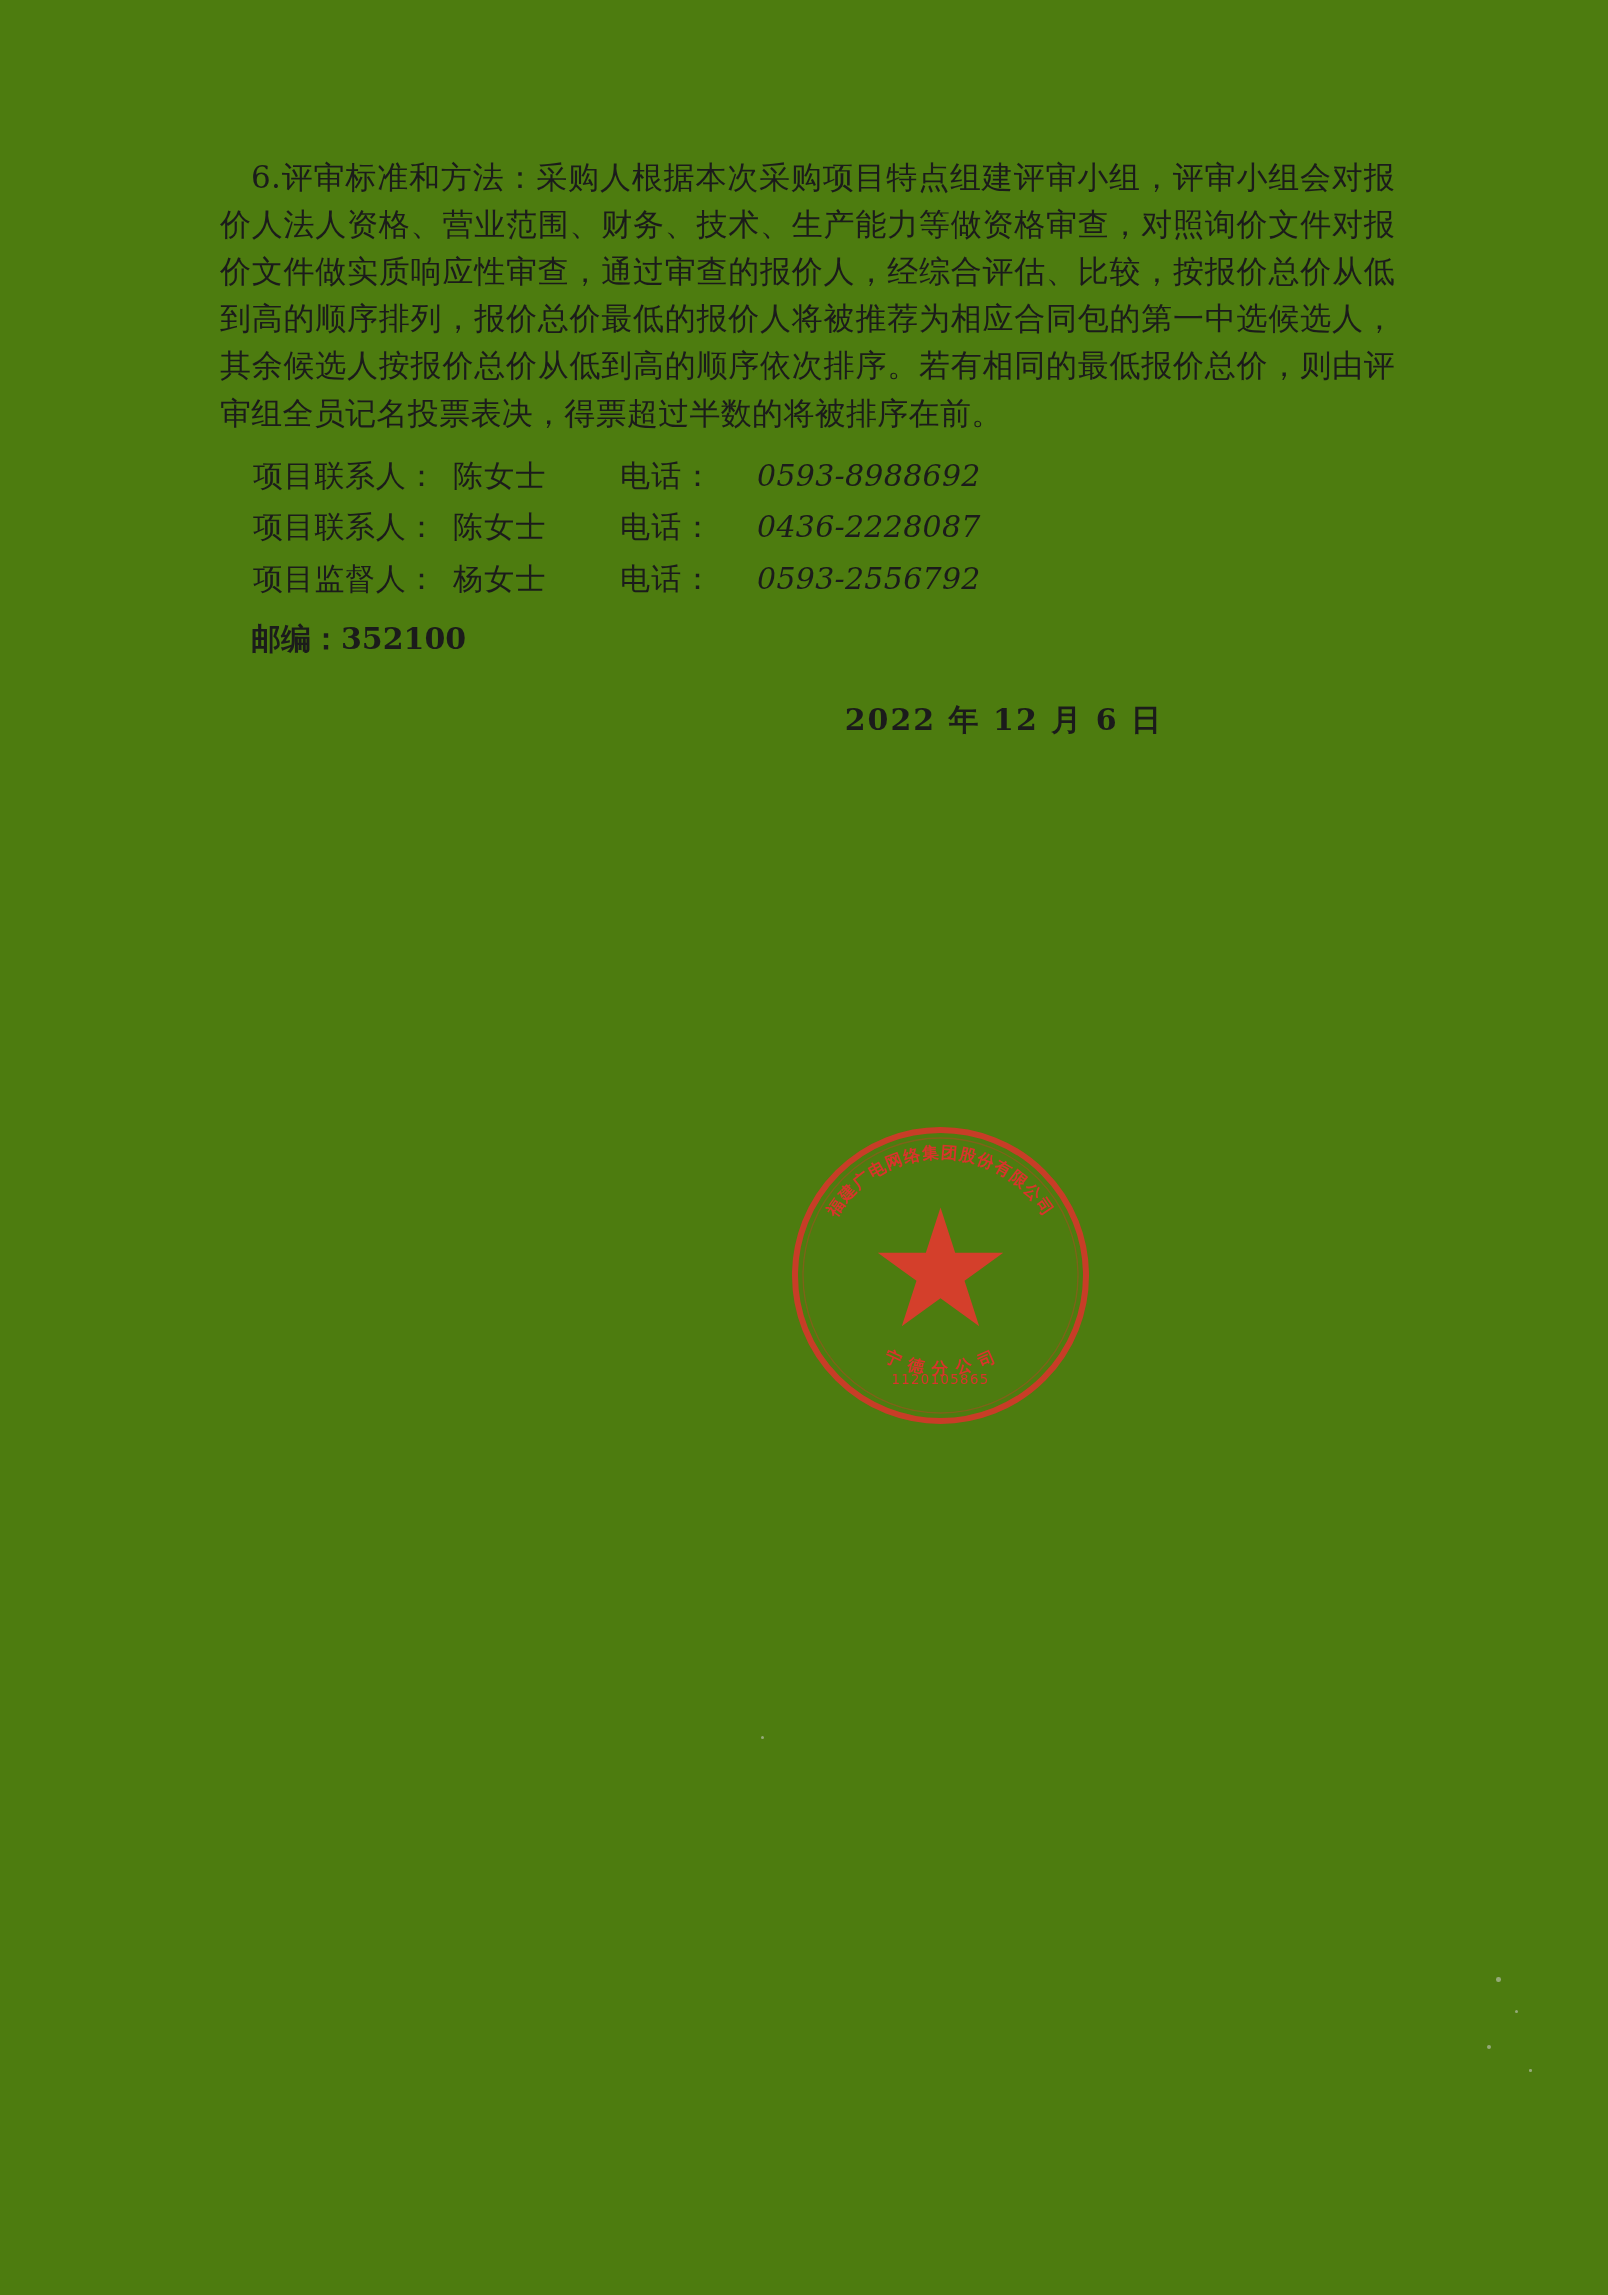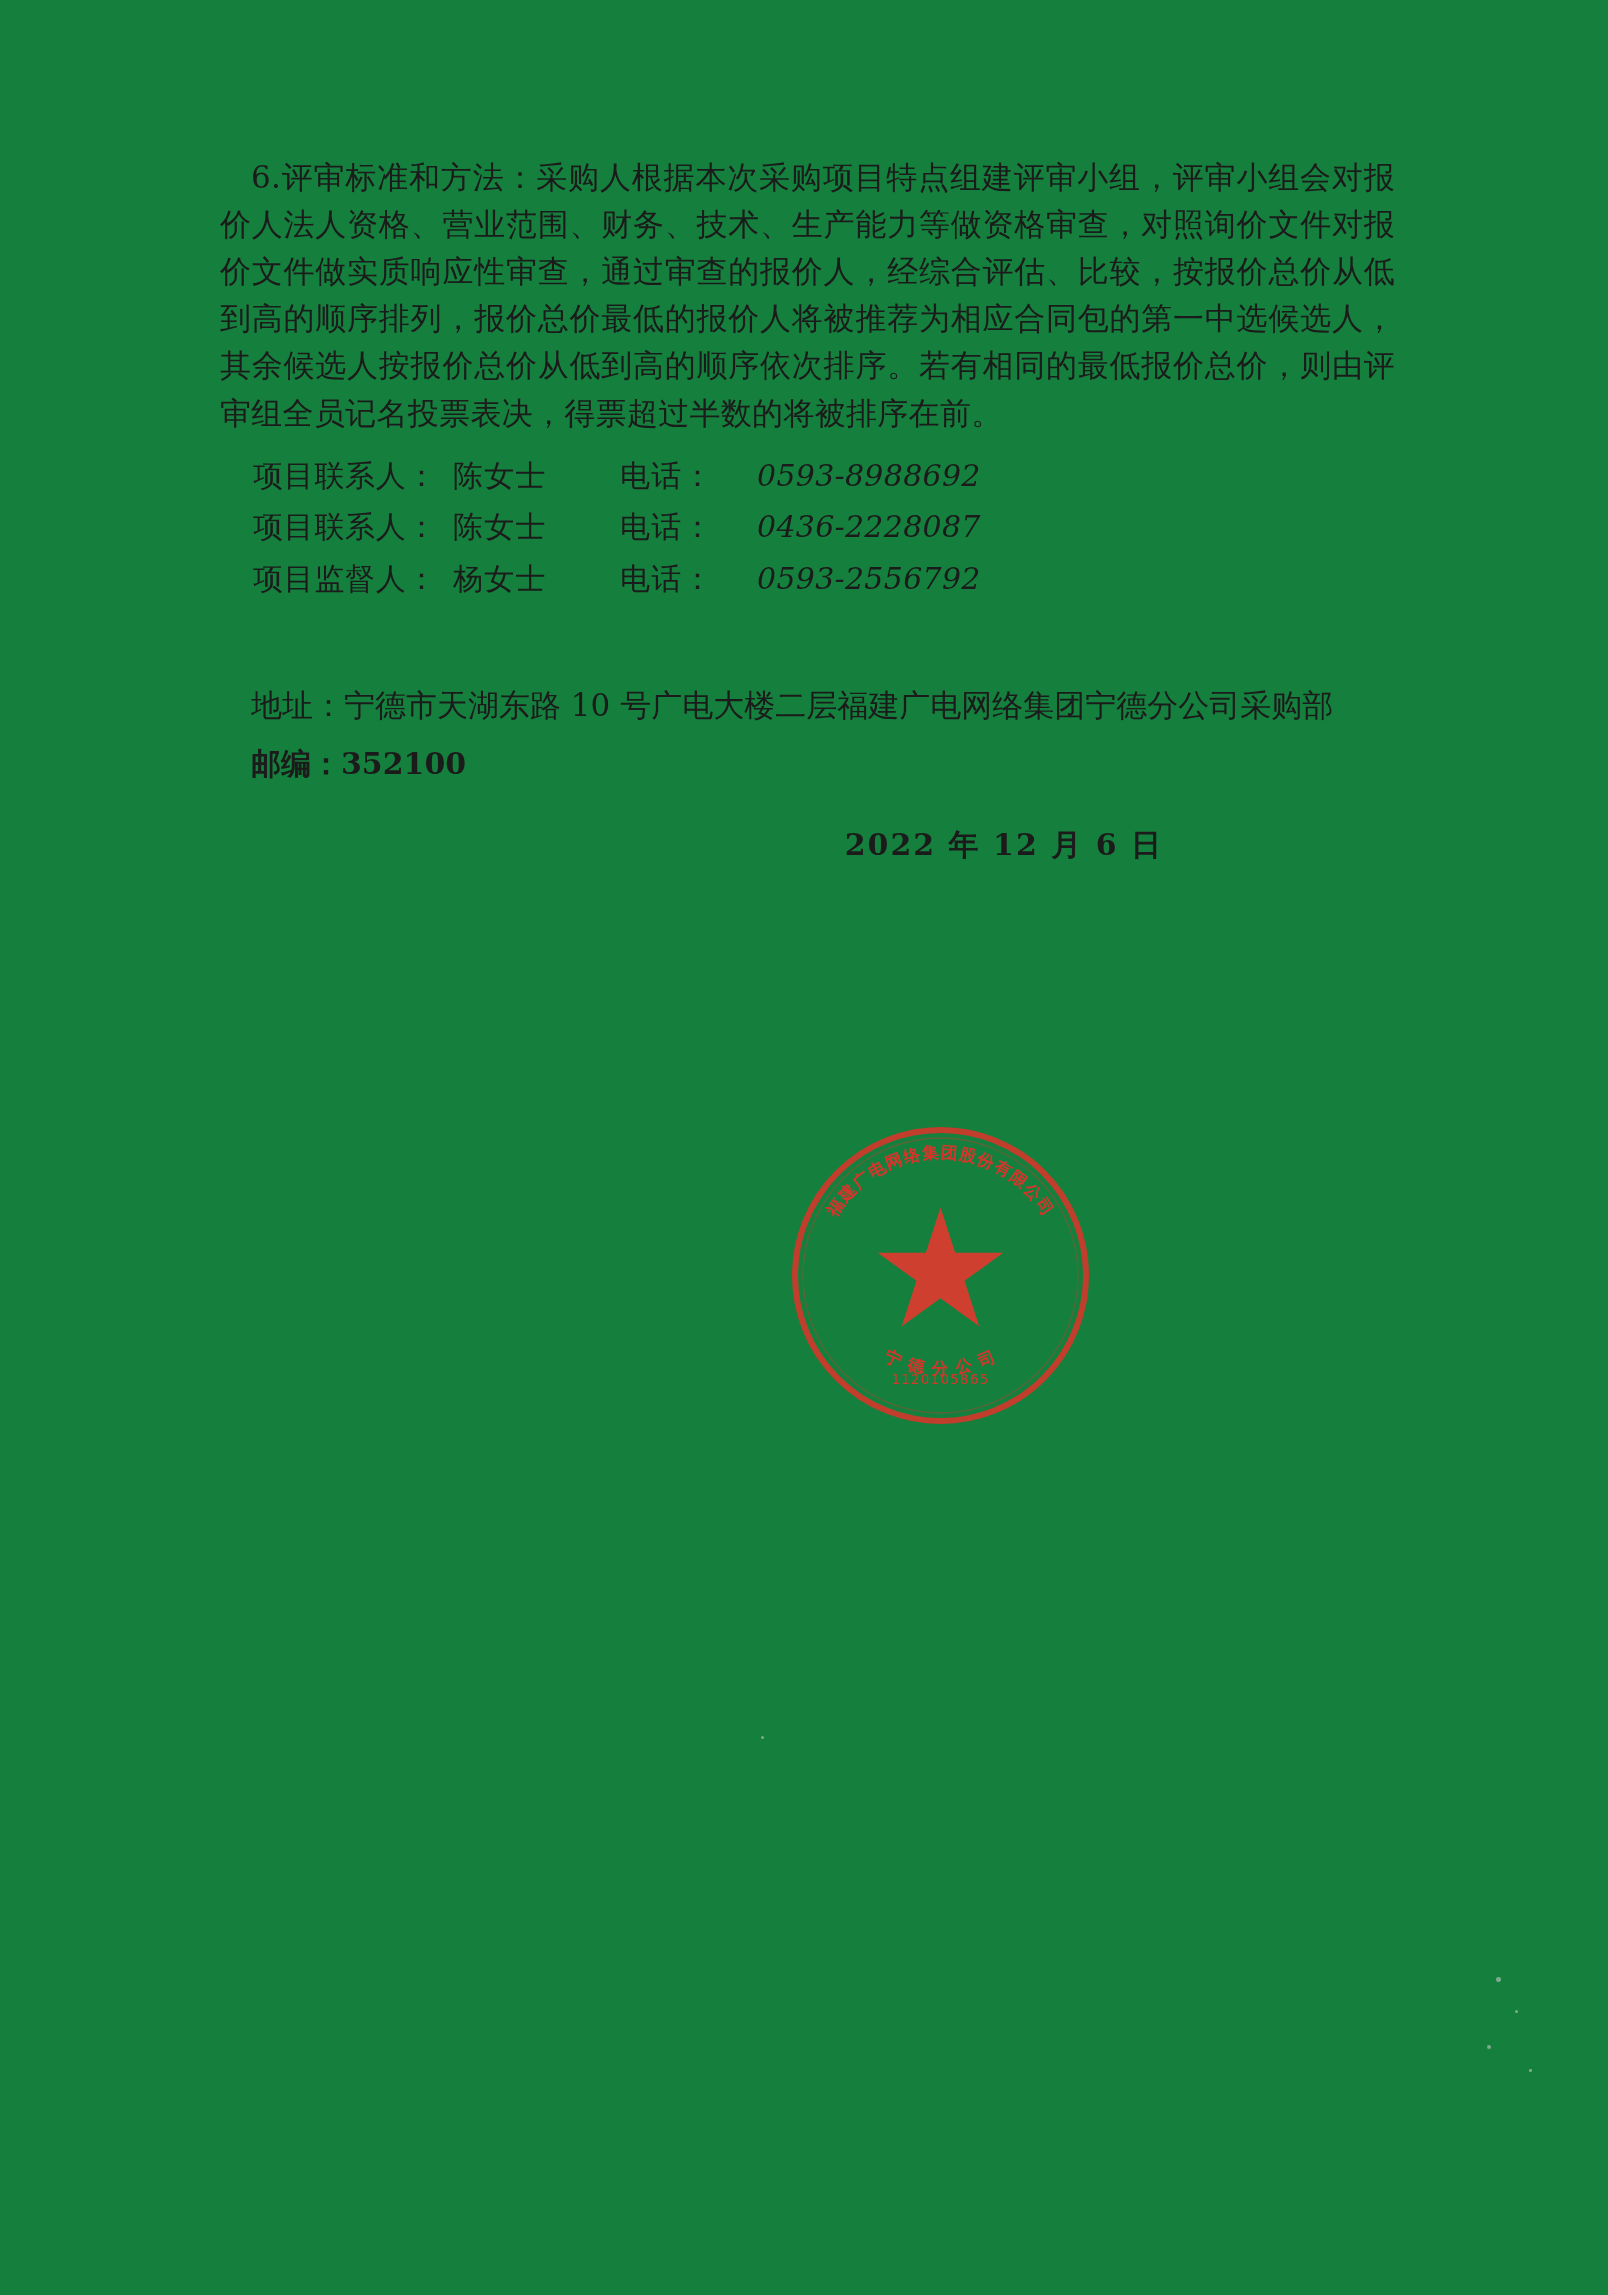--- a/index.html
+++ b/index.html
@@ -11,21 +11,21 @@
     width: 1609px;
     height: 2295px;
     position: relative;
     font-family: "DejaVu Serif", "Liberation Serif", serif;
     color: #1b1b1b;
     overflow: hidden;
   }
   .page {
     position: absolute;
     inset: 0;
-    background: #15803d;
+    background: #4d7c0f;
   }
   .content {
     position: absolute;
     left: 220px;
     top: 154px;
     width: 1175px;
   }
   .para {
     font-size: 31px;
     line-height: 1.52;
@@ -161,21 +161,20 @@
 
       <div class="contact-row">
         <span class="label">项目监督人：</span>
         <span class="person">杨女士</span>
         <span class="phone-label">电话：</span>
         <span class="phone-number">0593-2556792</span>
       </div>
 
     </div>
 
-    <div class="address-block"><span class="indent"></span><span>地址：宁德市天湖东路 10 号广电大楼二层福建广电网络集团宁德分公司采购部</span></div>
 
     <div class="postcode">邮编：352100</div>
 
     <div class="signature">
       <div class="sig-date">2022 年  12 月  6 日</div>
     </div>
 
   </div>
 
   <div class="seal">

